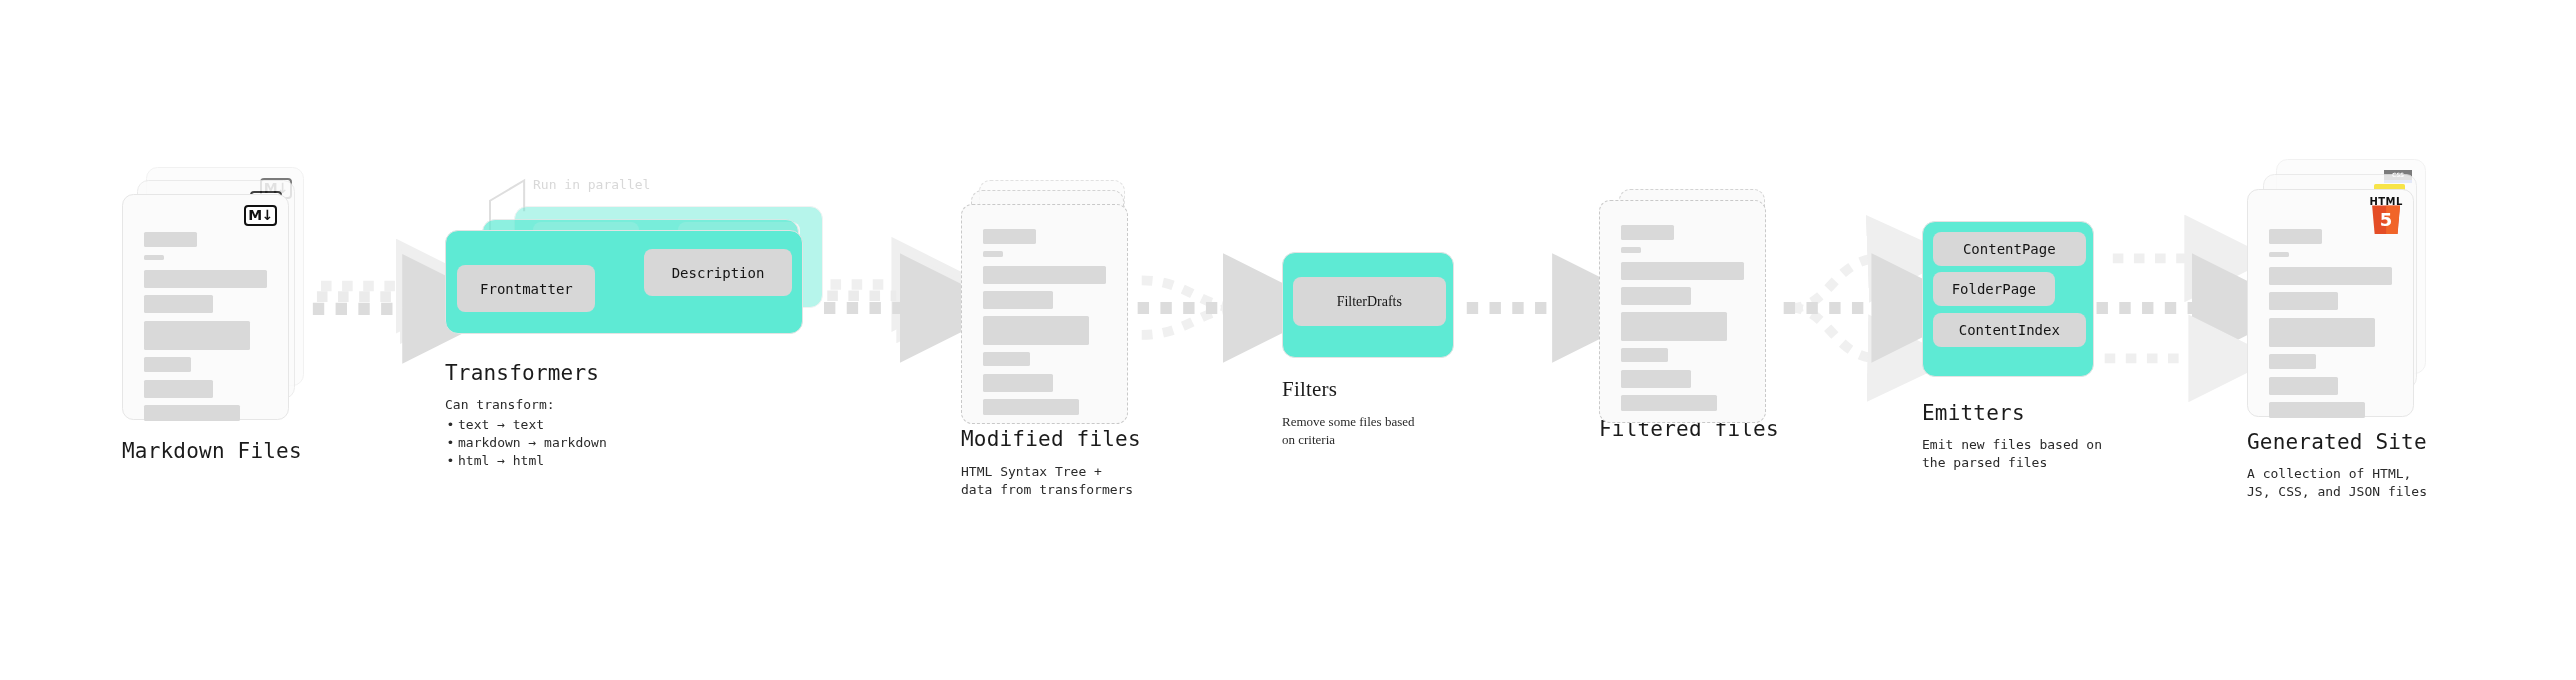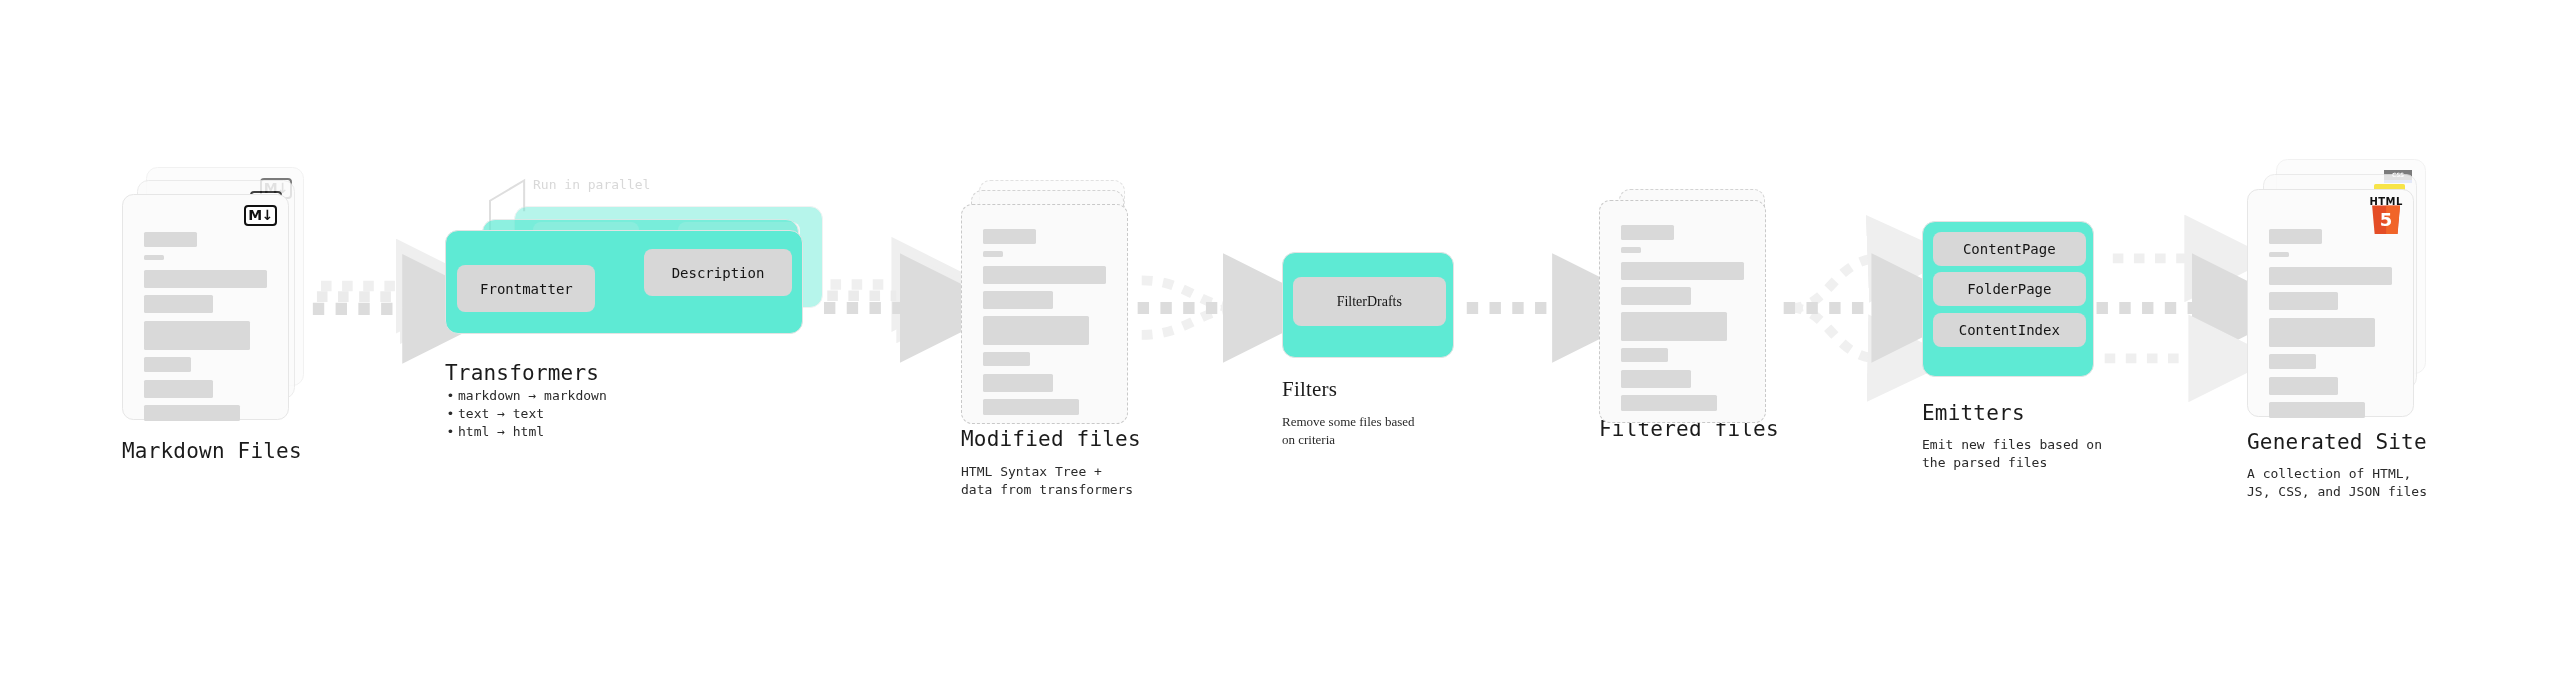--- a/index.html
+++ b/index.html
@@ -225,23 +225,24 @@
         <div class="chip ghost1" style="left:167px; top:14.6px; width:126px; height:45px;"></div>
       </div>
 
       <div class="groupbox" style="left:0px; top:50px; width:358px; height:104px;">
         <div class="chip" style="left:11.4px; top:18px; width:138px; height:47px;margin-top:16px;">Frontmatter</div>
         <div class="chip" style="left:198px; top:18px; width:148px; height:47px;">Description</div>
       </div>
     </div>
 
     <div class="cap-title" style="margin-top:18px;">Transformers</div>
+    <div class="cap-sub">Can transform:</div>
     <ul class="cap-sub-list" style="margin-top:1.6px;">
+      <li class="bullet">text → text</li>
       <li class="bullet">markdown → markdown</li>
-      <li class="bullet">text → text</li>
       <li class="bullet">html → html</li>
     </ul>
   </div>
 
   <div class="stage" style="left:961px; top:180px;">
     <div class="doc-stack" style="width:187px; height:236px;">
       <div class="doc dashed doc-back2" style="left:18px; top:0; width:146px; height:203px;"></div>
       <div class="doc dashed doc-back1" style="left:9.8px; top:9.8px; width:153px; height:205px;"></div>
       <div class="doc dashed doc-front" style="left:0; top:23.6px; width:167px; height:220px;">
         <div class="lines" style="top:24.4px;">
@@ -288,21 +289,21 @@
         </div>
       </div>
     </div>
     <div class="cap-title" style="margin-top:0px;">Filtered files</div>
   </div>
 
   <div class="stage" style="left:1922px; top:221px;">
     <div style="position:relative; width:187px; height:159px;">
       <div class="groupbox" style="left:0; top:0; width:172px; height:156px;">
         <div class="chip" style="left:9.8px; top:9.8px; width:153px; height:34px;">ContentPage</div>
-        <div class="chip" style="left:9.8px; top:50px; width:153px; height:34px;">FolderPage</div>
+        <div class="chip" style="left:9.8px; top:50px; width:122px; height:34px;">FolderPage</div>
         <div class="chip" style="left:9.8px; top:91px; width:153px; height:34px;">ContentIndex</div>
       </div>
     </div>
     <div class="cap-title" style="margin-top:21px;">Emitters</div>
     <div class="cap-sub">Emit new files based on
 the parsed files</div>
   </div>
 
   <div class="stage" style="left:2247px; top:159px;">
     <div class="doc-stack" style="width:195px; height:264px;">

